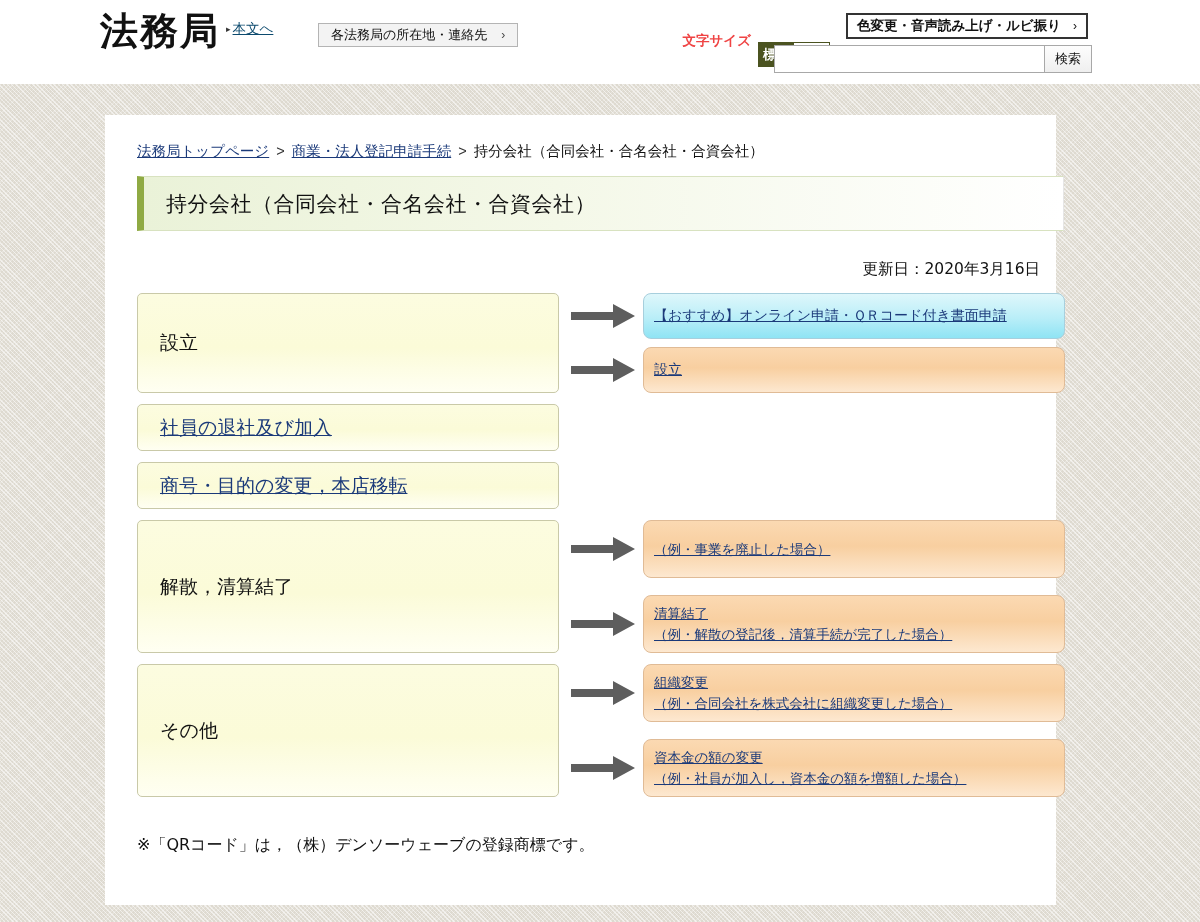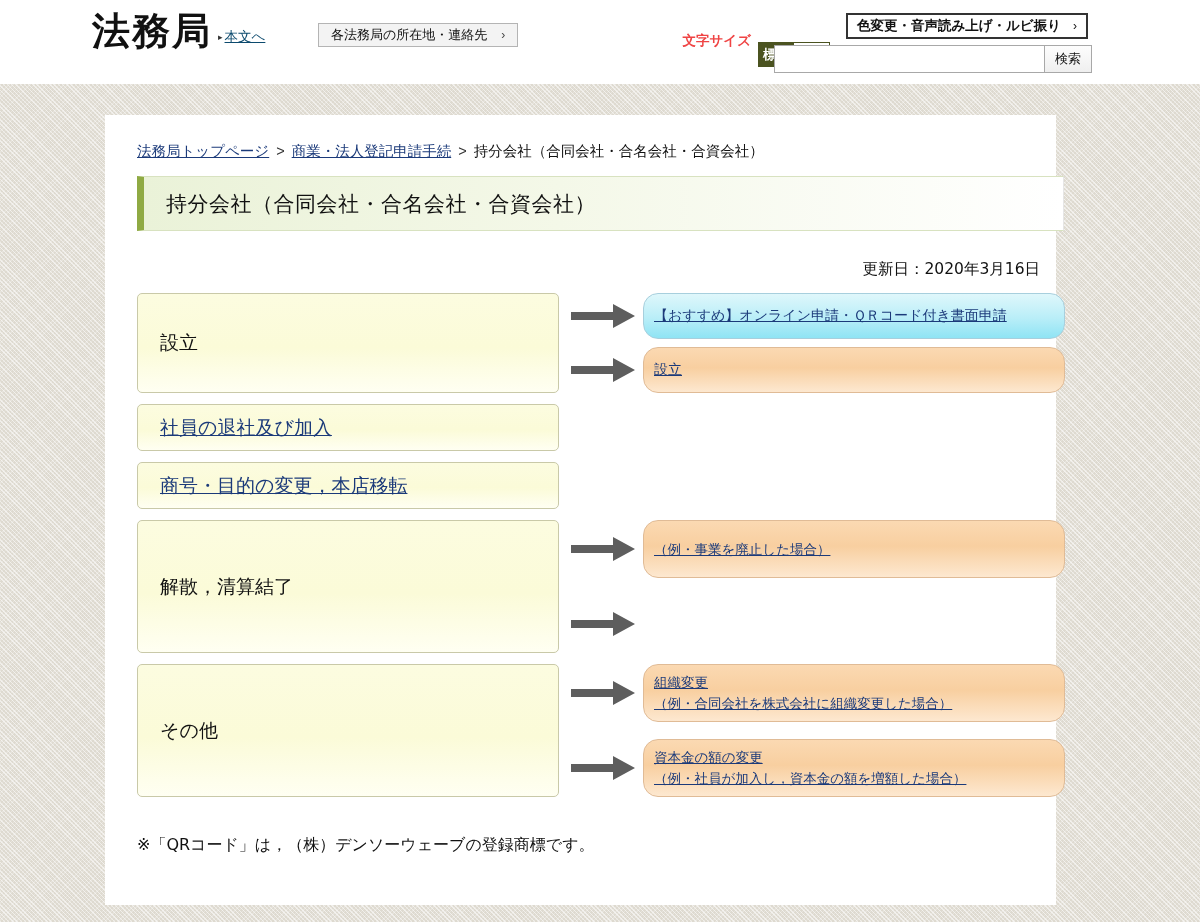--- a/index.html
+++ b/index.html
@@ -17,24 +17,23 @@
 
   
   .site-header {
     position: relative;
     width: 1200px;
     height: 84px;
     background: #ffffff;
   }
   .brand-block {
     position: absolute;
-    left: 92px;
+    left: 100px;
     top: 12px;
     display: flex;
-    align-items: flex-end;
   }
   .brand-logo {
     font-size: 38px;
     font-weight: 700;
     letter-spacing: 2px;
     color: #111111;
     line-height: 1;
     font-family: "DejaVu Sans", "Liberation Sans", sans-serif;
   }
   .skip-link-wrap {
@@ -239,21 +238,21 @@
   .right-col {
     margin-left: 84px;
     flex: 1;
     display: flex;
     flex-direction: column;
     justify-content: space-between;
   }
   .right-box {
     height: 46px;
     border: 1px solid #bfc9d4;
-    border-radius: 15px;
+    border-radius: 8px;
     display: flex;
     flex-direction: column;
     justify-content: center;
     padding: 0 10px;
   }
   .right-box.tall { height: 58px; }
   .right-box.cyan {
     background: linear-gradient(to bottom, #dff7fb 0%, #b9eef8 55%, #8fe4f4 100%);
     border-color: #a7cfdd;
   }
@@ -375,20 +374,24 @@
         </div>
       </div>
       <div class="flow-row">
         <div class="left-box tall-3">
           <span class="left-box-label">解散，清算結了</span>
         </div>
         <div class="right-col">
           <div class="right-box orange tall">
             <span class="rb-line">（例・事業を廃止した場合）</span>
           </div>
+          <div class="right-box orange tall">
+            <span class="rb-line">清算結了</span>
+            <span class="rb-line">（例・解散の登記後，清算手続が完了した場合）</span>
+          </div>
         </div>
         <div class="arrow" style="top: 16px;">
           <svg width="66" height="26" viewBox="0 0 66 26">
             <path d="M0 9 L42 9 L42 1 L64 13 L42 25 L42 17 L0 17 Z" fill="#5e5e5e"></path>
           </svg>
         </div>
         <div class="arrow" style="top: 91px;">
           <svg width="66" height="26" viewBox="0 0 66 26">
             <path d="M0 9 L42 9 L42 1 L64 13 L42 25 L42 17 L0 17 Z" fill="#5e5e5e"></path>
           </svg>

